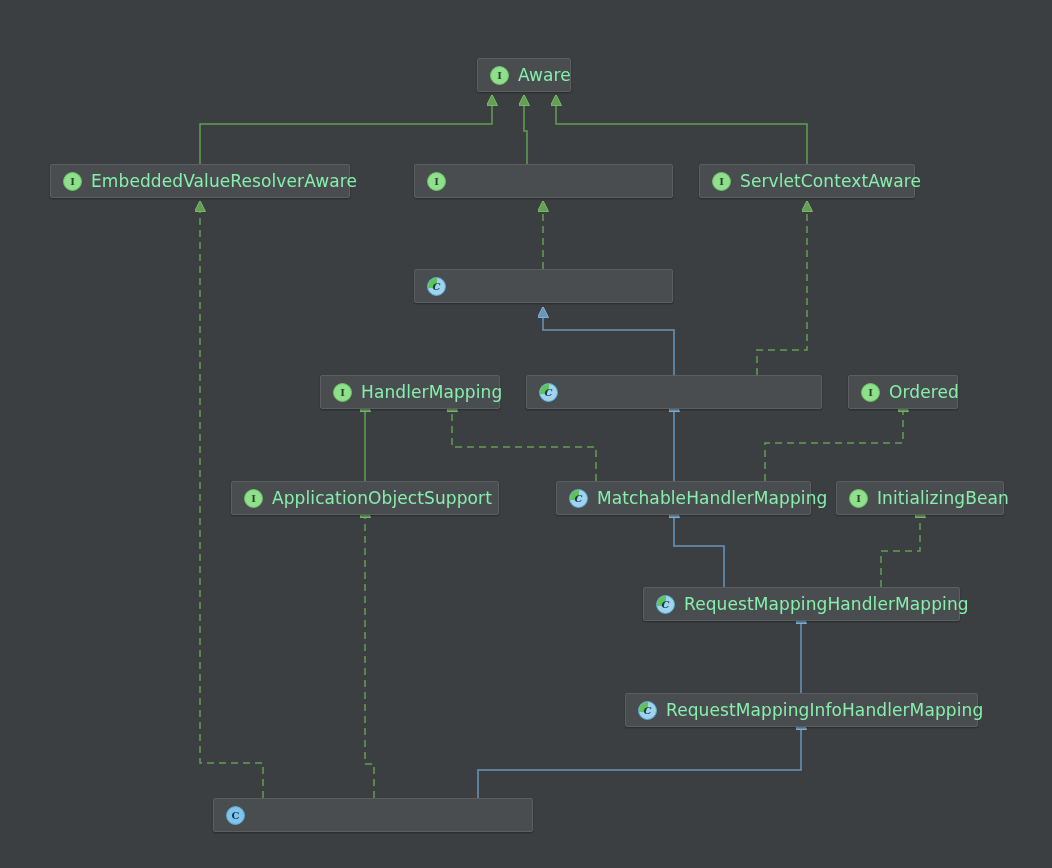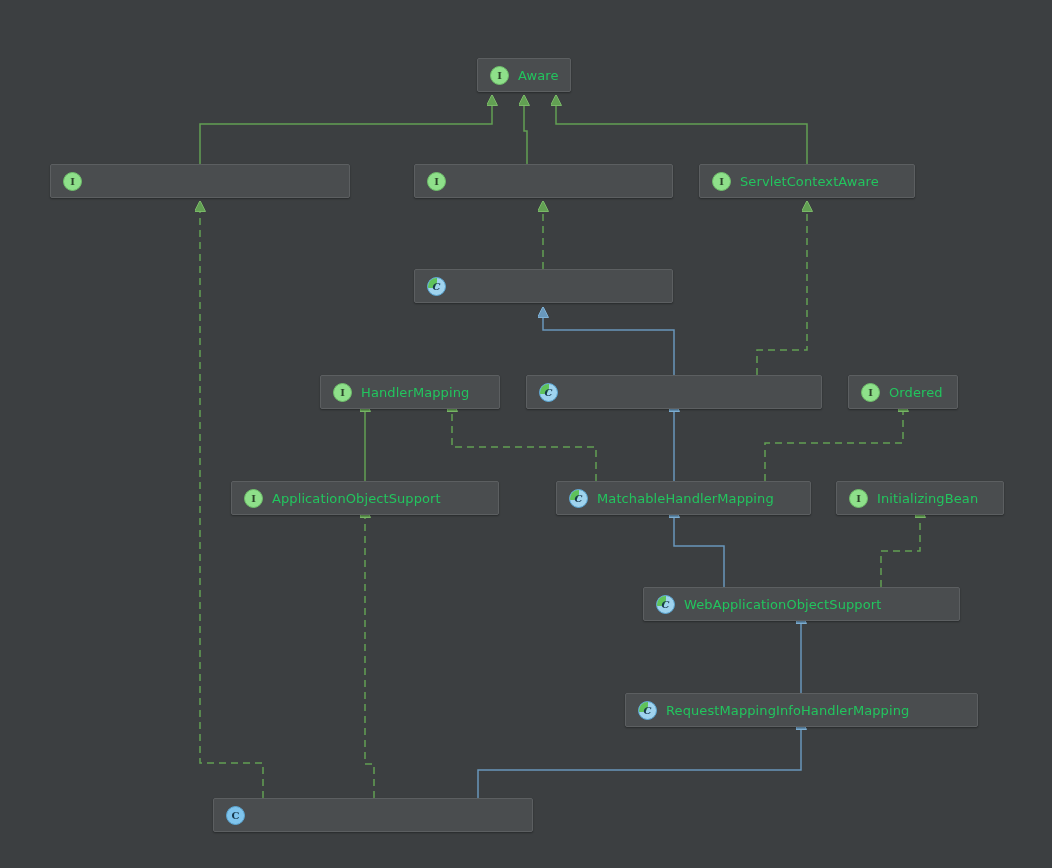--- a/index.html
+++ b/index.html
@@ -33,22 +33,22 @@
     gap: 9px;
     padding: 0 12px;
     height: 34px;
     background: #4a4d4f;
     border: 1px solid #5c5f61;
     border-radius: 2px;
     box-shadow: 0 1px 2px rgba(0,0,0,0.35);
     white-space: nowrap;
   }
   .node-label {
-    color: #22c55e;
-    font-size: 13px;
+    color: #86efac;
+    font-size: 17px;
     line-height: 1;
     letter-spacing: 0.1px;
   }
   .icon {
     flex: 0 0 auto;
     width: 17px;
     height: 17px;
     border-radius: 50%;
     display: inline-flex;
     align-items: center;
@@ -128,20 +128,21 @@
       <div class="node" style="left: 477px; top: 58px; width: 94px;">
         <span class="icon icon-interface">
           <span class="glyph">I</span>
         </span>
         <span class="node-label">Aware</span>
       </div>
       <div class="node" style="left: 50px; top: 164px; width: 300px;">
         <span class="icon icon-interface">
           <span class="glyph">I</span>
         </span>
+        <span class="node-label">EmbeddedValueResolverAware</span>
       </div>
       <div class="node" style="left: 414px; top: 164px; width: 259px;">
         <span class="icon icon-interface">
           <span class="glyph">I</span>
         </span>
       </div>
       <div class="node" style="left: 699px; top: 164px; width: 216px;">
         <span class="icon icon-interface">
           <span class="glyph">I</span>
         </span>
@@ -184,21 +185,21 @@
       <div class="node" style="left: 836px; top: 481px; width: 168px;">
         <span class="icon icon-interface">
           <span class="glyph">I</span>
         </span>
         <span class="node-label">InitializingBean</span>
       </div>
       <div class="node" style="left: 643px; top: 587px; width: 317px;">
         <span class="icon icon-abstract">
           <span class="glyph">C</span>
         </span>
-        <span class="node-label">WebApplicationObjectSupport</span>
+        <span class="node-label">RequestMappingHandlerMapping</span>
       </div>
       <div class="node" style="left: 625px; top: 693px; width: 353px;">
         <span class="icon icon-abstract">
           <span class="glyph">C</span>
         </span>
         <span class="node-label">RequestMappingInfoHandlerMapping</span>
       </div>
       <div class="node" style="left: 213px; top: 798px; width: 320px;">
         <span class="icon icon-class">
           <span class="glyph">C</span>

